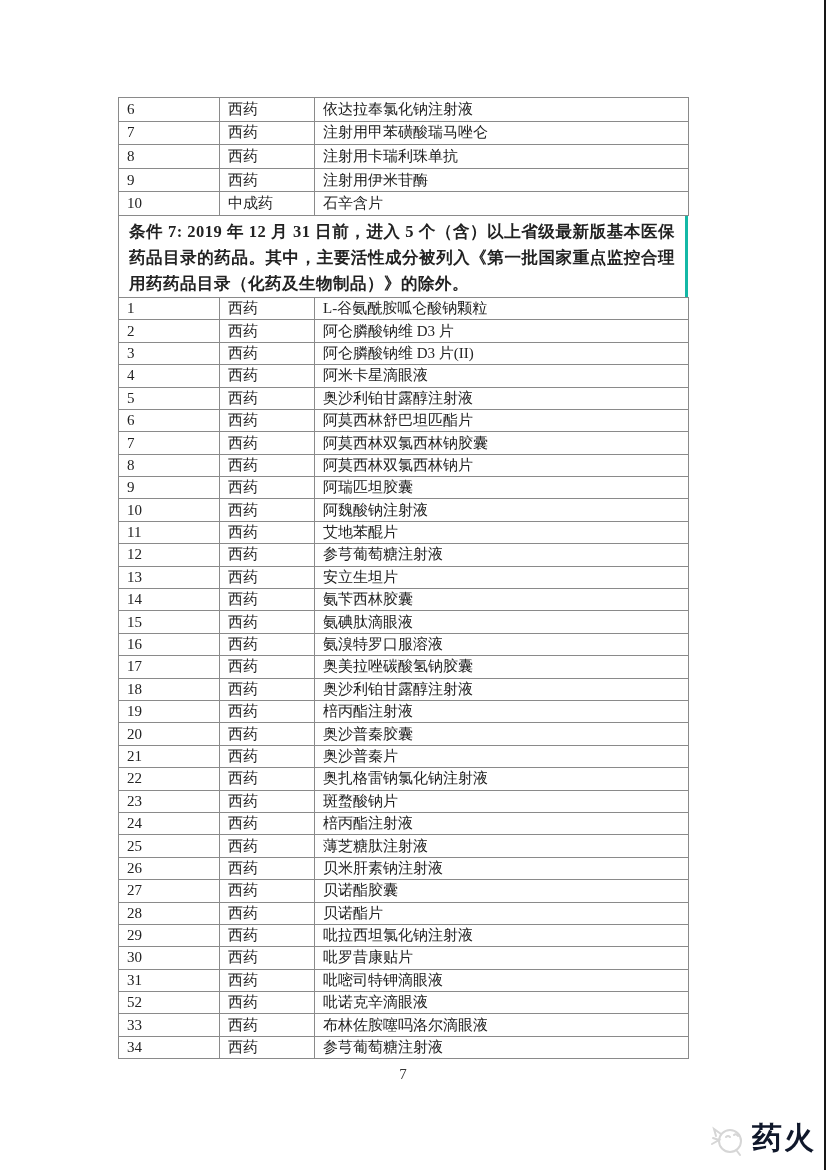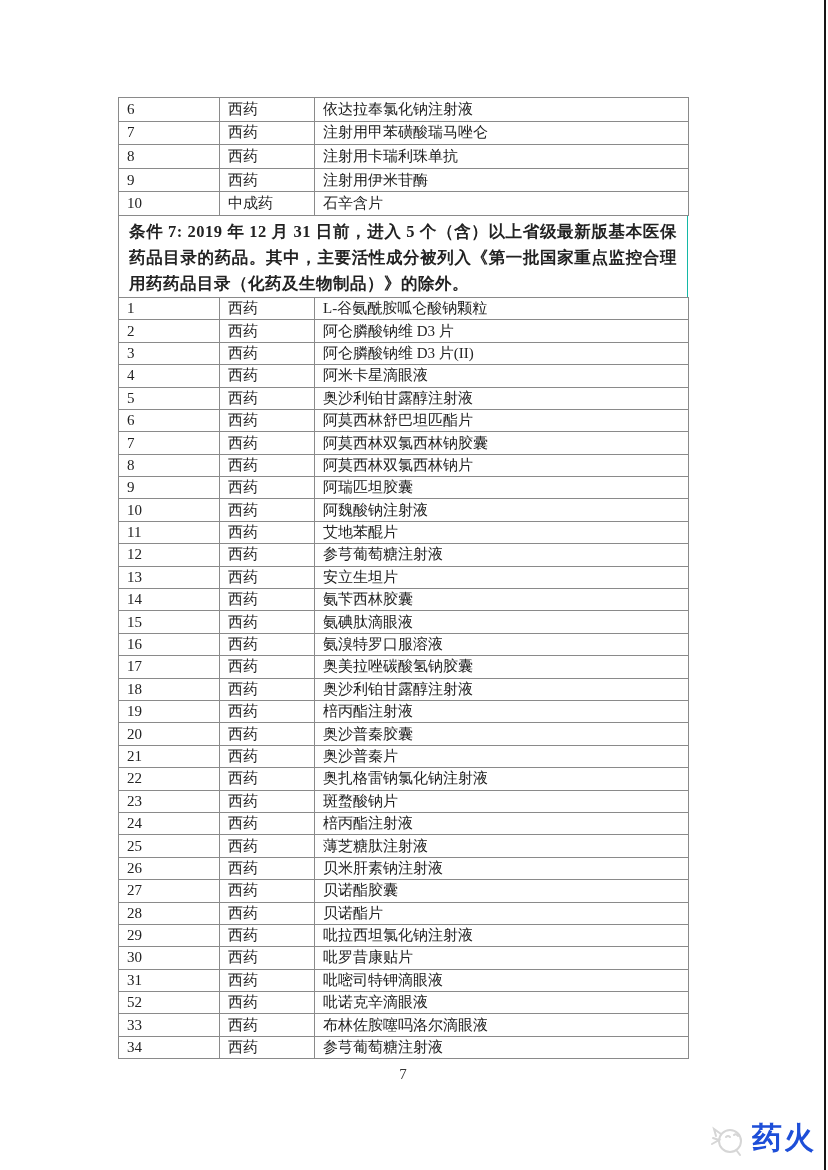--- a/index.html
+++ b/index.html
@@ -28,37 +28,37 @@
     overflow:hidden;white-space:nowrap;
     vertical-align:middle;
   }
   table.t-top td{height:22.6px;}
   table.t-main td{height:21.4px;}
   col.c-no{width:101px;}
   col.c-type{width:95px;}
   col.c-name{width:374px;}
   .condition{
     border-left:1px solid #8a8a8a;
-    border-right:1px solid #14b8a6;
+    border-right:3px solid #14b8a6;
     padding:3px 10px 0 10px;
     height:78px;
     font-size:16.5px;
     font-weight:bold;
     line-height:26px;
     letter-spacing:0.5px;
     text-align:justify;
   }
   .page-number{
     position:absolute;left:118px;top:1066px;width:570px;
     text-align:center;font-size:15px;color:#333;
   }
   .watermark{
     position:absolute;right:12px;top:1118px;
     display:flex;align-items:center;gap:4px;
-    color:#1d4ed8;
+    color:#0f172a;
   }
   .watermark .wm-text{
     font-size:30px;font-weight:bold;
     letter-spacing:2px;
   }
   .wm-icon{display:block;}
 </style>
 </head>
 <body>
 

